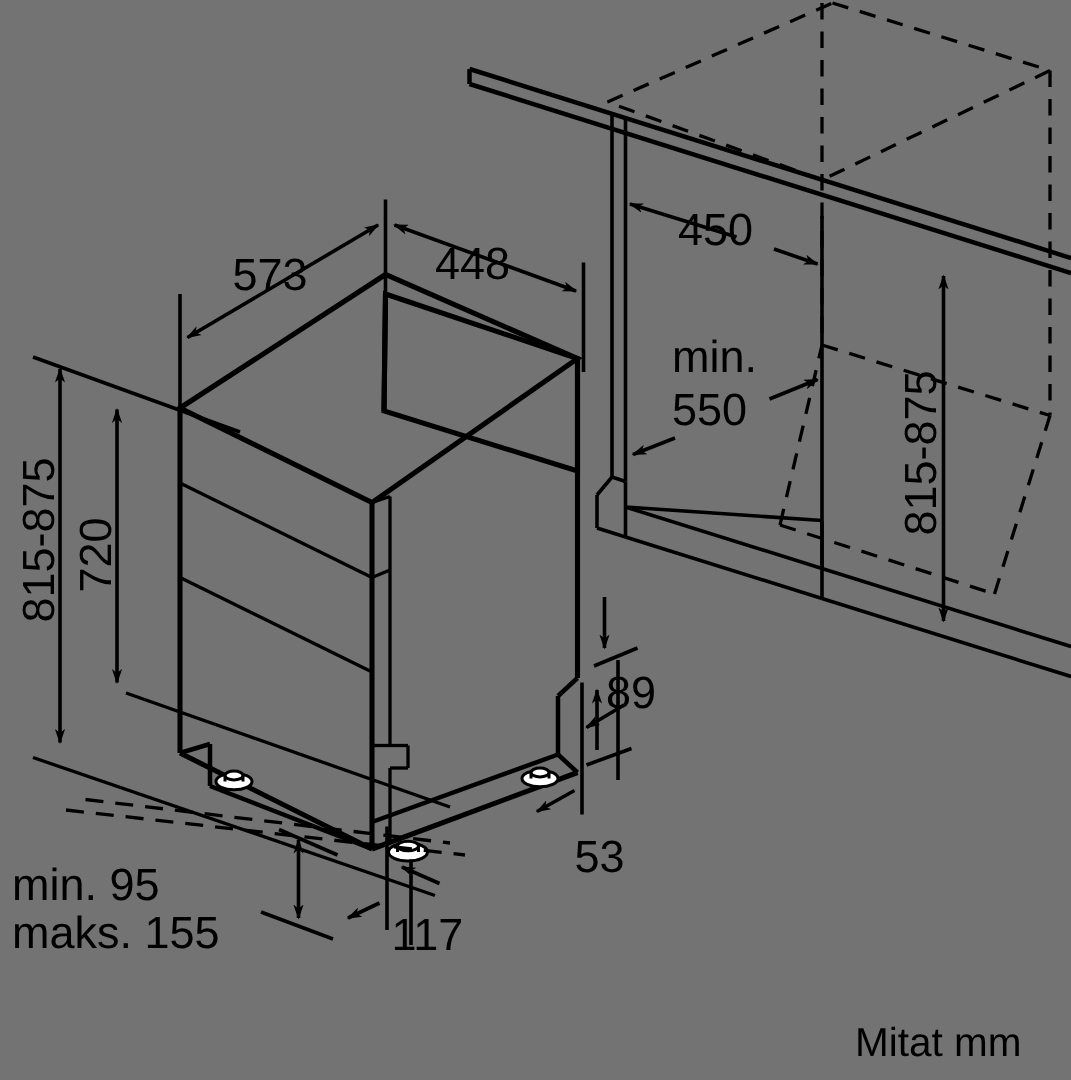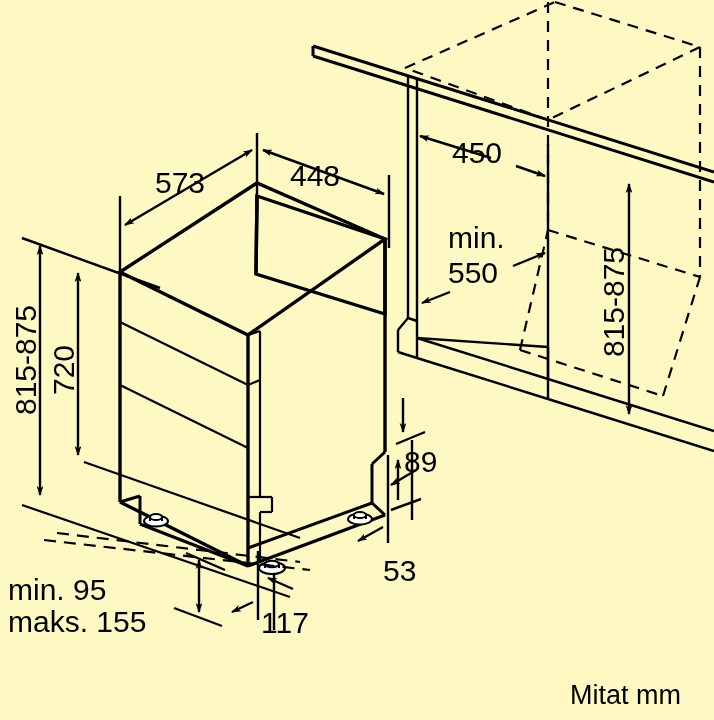--- a/index.html
+++ b/index.html
@@ -4,21 +4,21 @@
 <style>
   html, body {
     margin: 0;
     padding: 0;
     background: #ffffff;
   }
   #page {
     position: relative;
     width: 714px;
     height: 720px;
-    background: #fef9c3;
+    background: #737373;
     overflow: hidden;
     font-family: "Liberation Sans", sans-serif;
   }
   #drawing {
     position: absolute;
     left: 0;
     top: 0;
   }
   .dim-text {
     font-family: "Liberation Sans", sans-serif;

